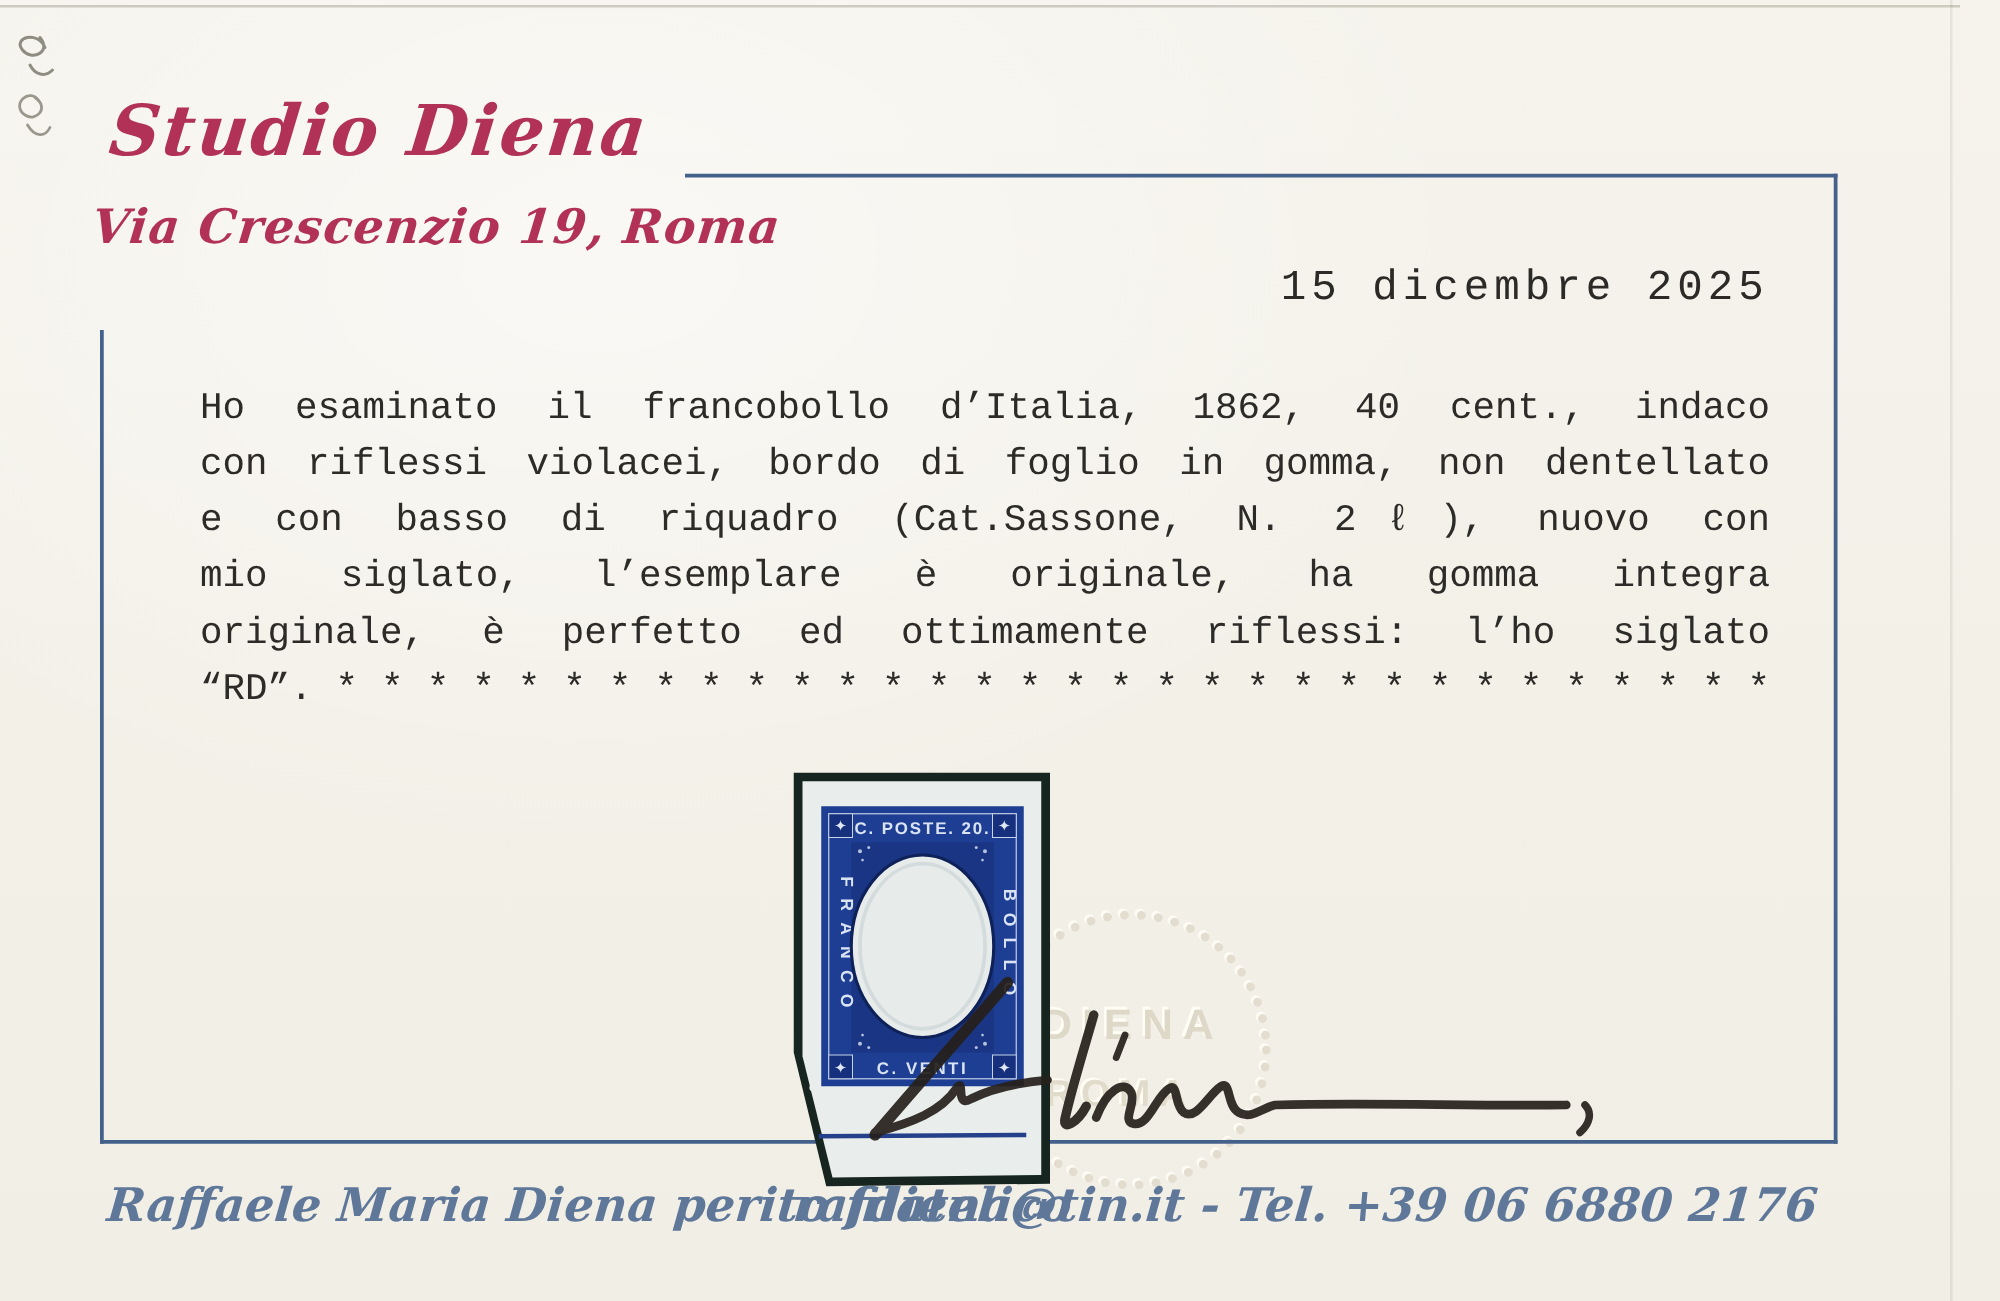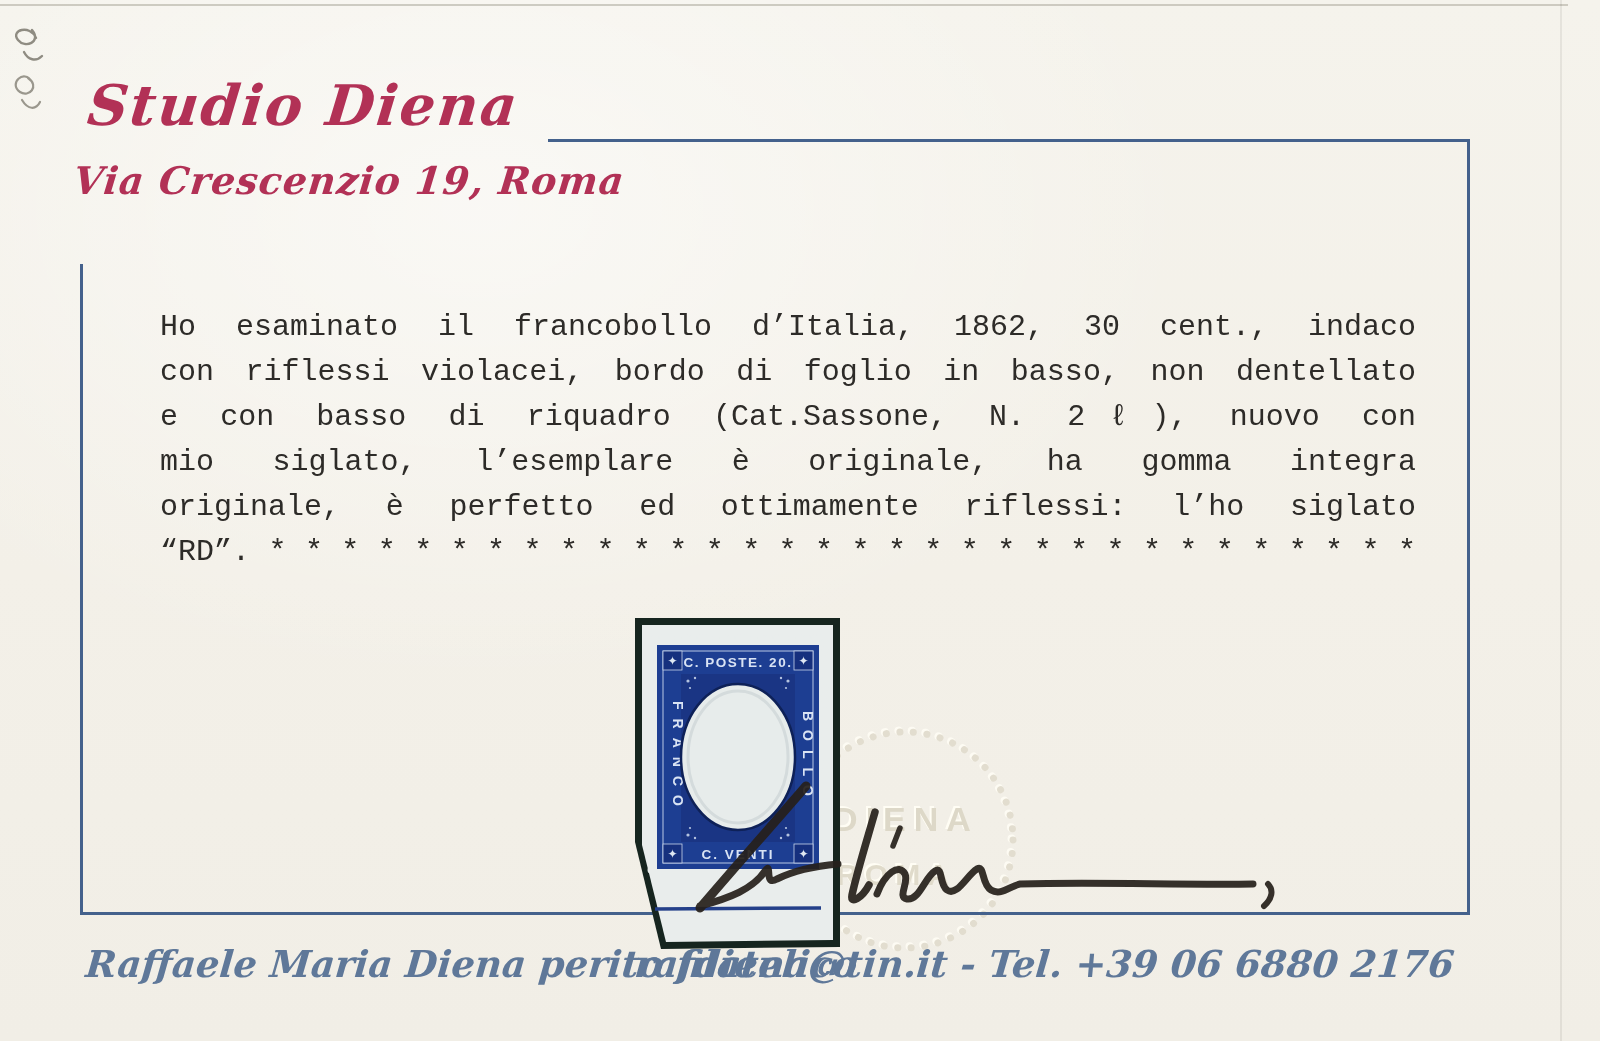--- a/index.html
+++ b/index.html
@@ -98,24 +98,25 @@
     <text x="136" y="131" text-anchor="middle" font-family="Liberation Sans, sans-serif" font-weight="bold" font-size="34" letter-spacing="8" fill="#ddd8c8">DIENA</text>
     <text x="124" y="183" text-anchor="middle" font-family="Liberation Sans, sans-serif" font-weight="bold" font-size="30" letter-spacing="7" fill="#fffdf4">ROMA</text>
     <text x="126" y="185" text-anchor="middle" font-family="Liberation Sans, sans-serif" font-weight="bold" font-size="30" letter-spacing="7" fill="#e0dbcb">ROMA</text>
   </svg>
 
   <div class="frame-line frame-top"></div>
   <div class="frame-line frame-right"></div>
   <div class="frame-line frame-bottom"></div>
   <div class="frame-line frame-left"></div>
 
+  <div class="cert-date">15 dicembre 2025</div>
 
   <div class="cert-body">
-    <div class="cert-line">Ho esaminato il francobollo d’Italia, 1862, 30 cent., indaco</div>
-    <div class="cert-line">con riflessi violacei, bordo di foglio in basso, non dentellato</div>
+    <div class="cert-line">Ho esaminato il francobollo d’Italia, 1862, 40 cent., indaco</div>
+    <div class="cert-line">con riflessi violacei, bordo di foglio in gomma, non dentellato</div>
     <div class="cert-line">e con basso di riquadro (Cat.Sassone, N. 2ℓ), nuovo con</div>
     <div class="cert-line">mio siglato, l’esemplare è originale, ha gomma integra</div>
     <div class="cert-line">originale, è perfetto ed ottimamente riflessi: l’ho siglato</div>
     <div class="cert-line">“RD”. * * * * * * * * * * * * * * * * * * * * * * * * * * * * * * * *</div>
   </div>
 
   <svg class="stamp-photo-svg" width="207" height="332" viewBox="0 0 207 332">
 
     <path d="M2 0 H207 V329 L28 331 L2 224 Z" fill="#16251f"></path>
 

